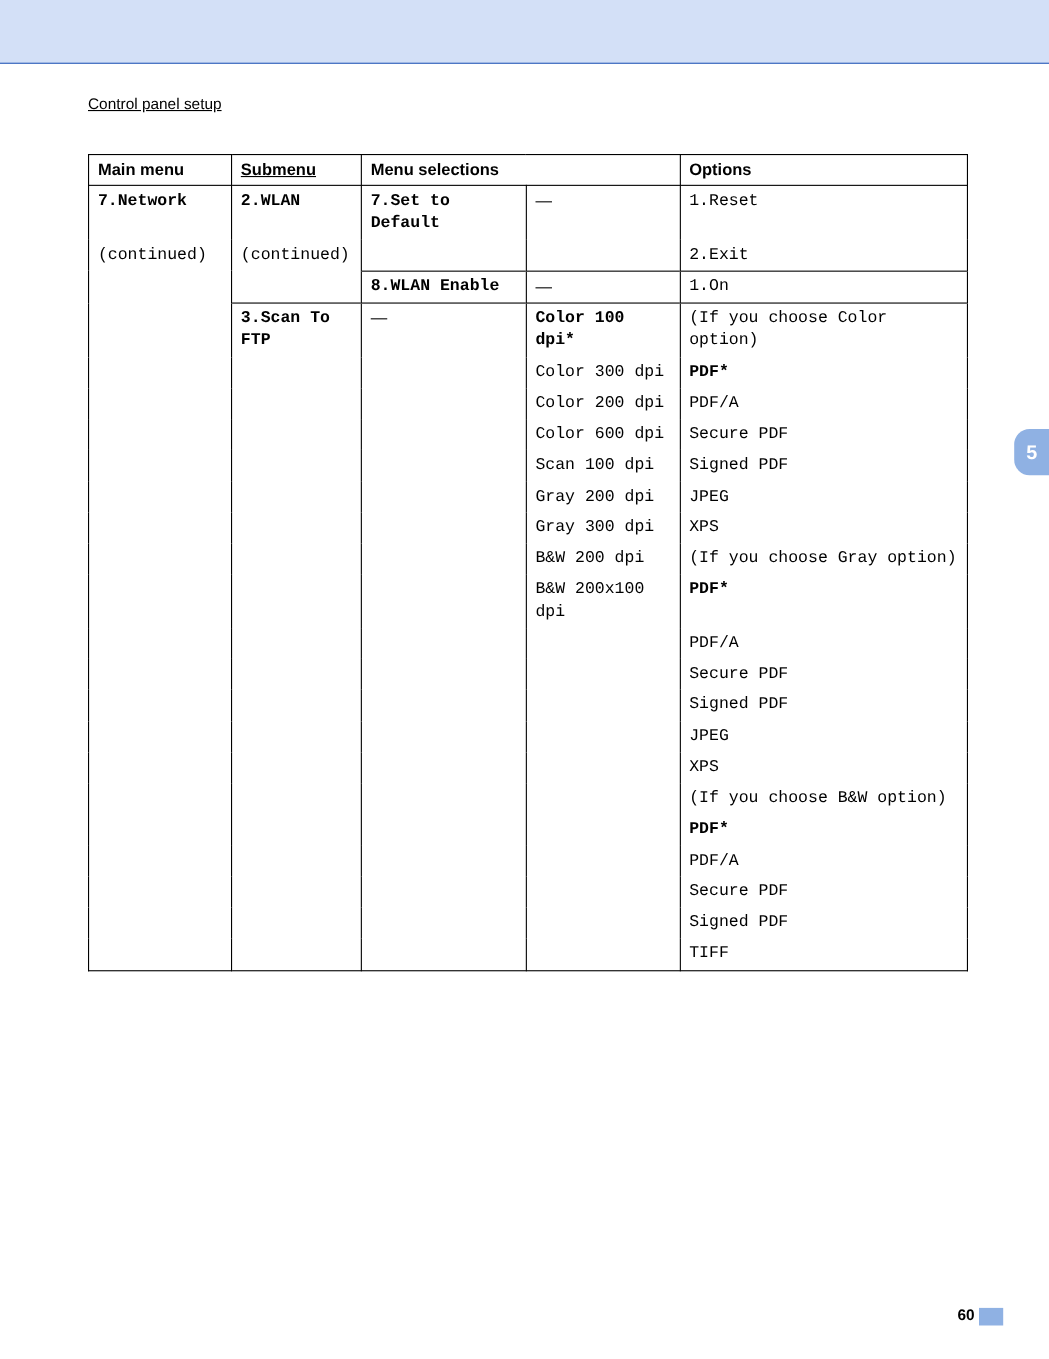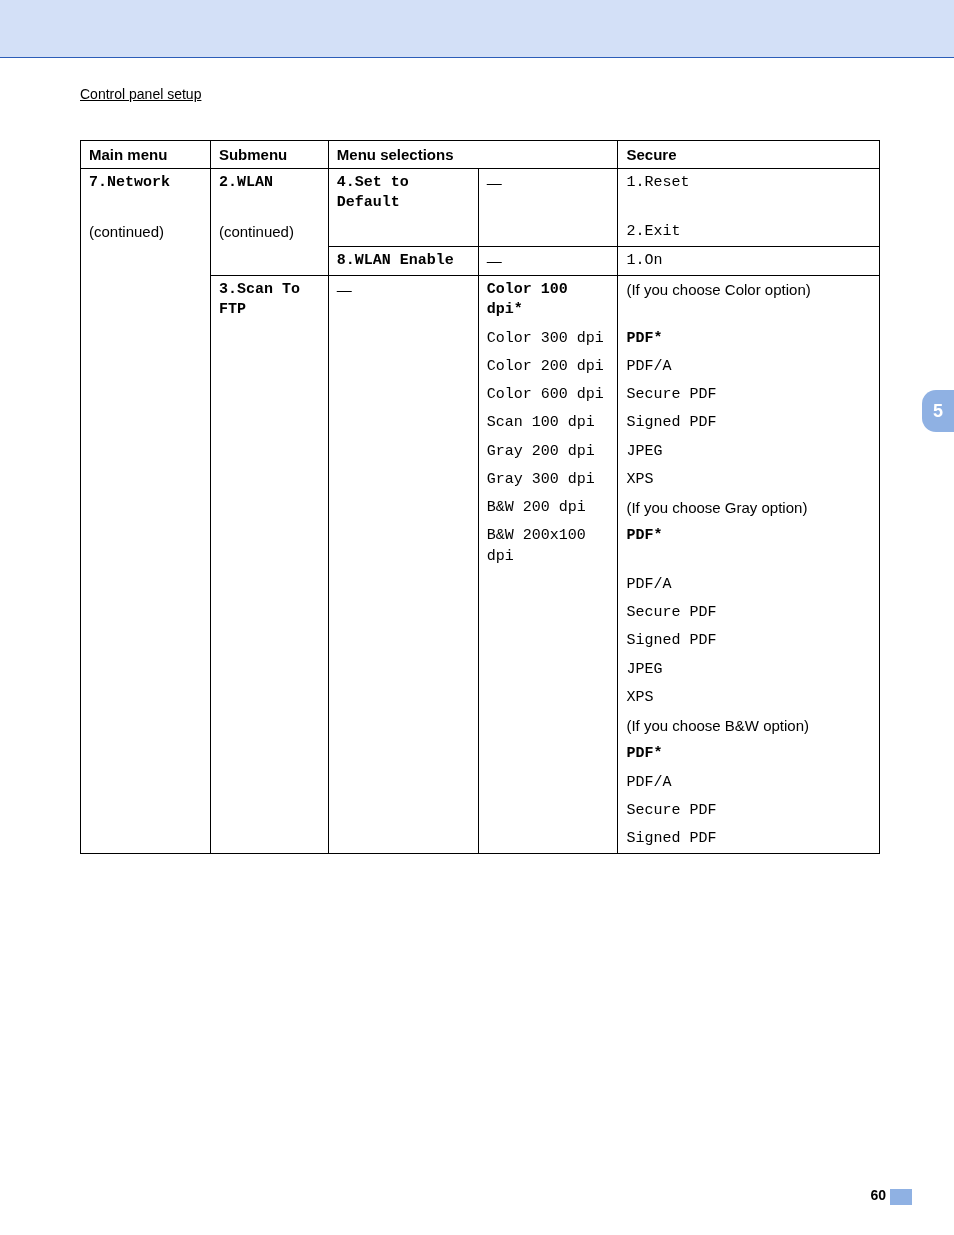--- a/index.html
+++ b/index.html
@@ -44,23 +44,23 @@
   .tbl td {
     border-left: 1px solid #000;
     border-right: 1px solid #000;
     padding: 4px 8px;
     vertical-align: top;
     line-height: 1.35;
   }
   .tbl tr:last-child td { border-bottom: 1px solid #000; }
   .mono { font-family: "Courier New", Courier, monospace; margin-top: 32px; }
   .b { font-weight: bold; }
-  .sans { font-family: Liberation Sans, sans-serif; }
+  .sans { font-family: Liberation Mono, monospace; }
   .col-main { width: 130px; }
-  .col-sub  { width: 118px; }
+  .col-sub  { width: 118px; text-decoration: underline; }
   .col-sel1 { width: 150px; }
   .col-sel2 { width: 140px; }
   .col-opt  { width: 262px; }
   th.spanhead {  }
   .bt { border-top: 1px solid #000; }
   .chapter-tab {
     position: absolute;
     right: 0;
     top: 390px;
     width: 32px;
@@ -97,27 +97,27 @@
 <div class="top-band"></div>
 
 <div class="section-title">Control panel setup</div>
 
 <table class="tbl">
   <tbody>
       <tr>
     <th class="col-main">Main menu</th>
     <th class="col-sub">Submenu</th>
     <th class="spanhead" colspan="2">Menu selections</th>
-    <th class="col-opt">Secure</th>
+    <th class="col-opt">Options</th>
   </tr>
 
   <tr>
     <td class="mono b">7.Network</td>
     <td class="mono b">2.WLAN</td>
-    <td class="mono b col-sel1 bt">4.Set to Default</td>
+    <td class="mono b col-sel1 bt">7.Set to Default</td>
     <td class="col-sel2 bt">—</td>
     <td class="mono bt">1.Reset</td>
   </tr>
   <tr>
     <td class="sans">(continued)</td>
     <td class="sans">(continued)</td>
     <td class="col-sel1"></td>
     <td class="col-sel2"></td>
     <td class="mono">2.Exit</td>
   </tr>
@@ -256,18 +256,25 @@
         <td></td>
     <td class="mono">Secure PDF</td>
   </tr>
   <tr>
     <td></td>
         <td></td>
         <td></td>
         <td></td>
     <td class="mono">Signed PDF</td>
   </tr>
+  <tr>
+    <td></td>
+        <td></td>
+        <td></td>
+        <td></td>
+    <td class="mono">TIFF</td>
+  </tr>
 </tbody>
   </table>
 
 <div class="chapter-tab">5</div>
 <div class="page-num">60</div>
 <div class="corner-bar"></div>
 
 </body></html>

